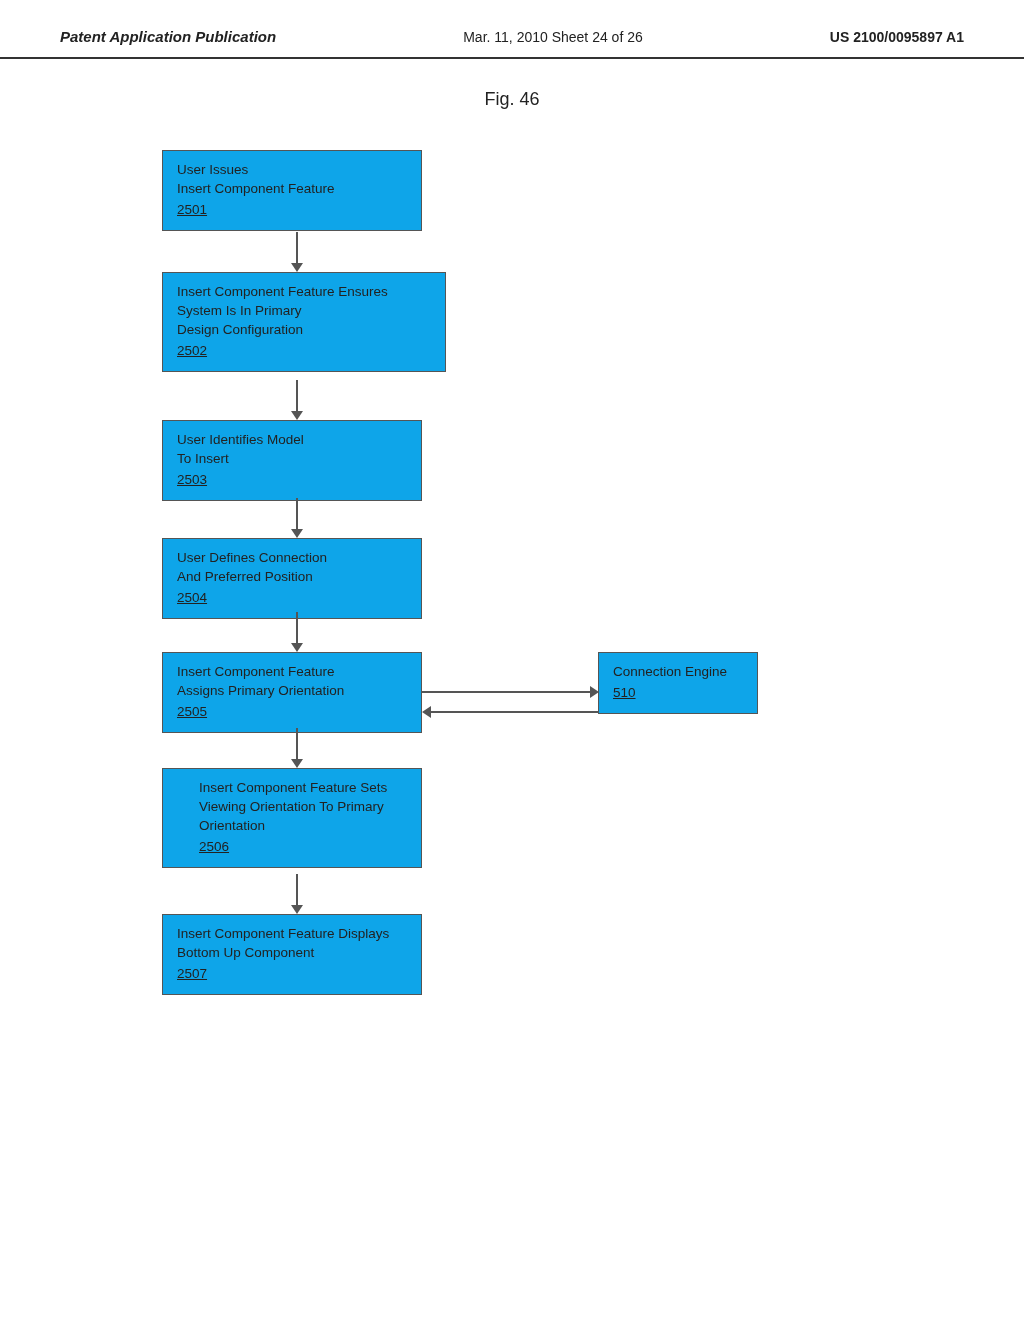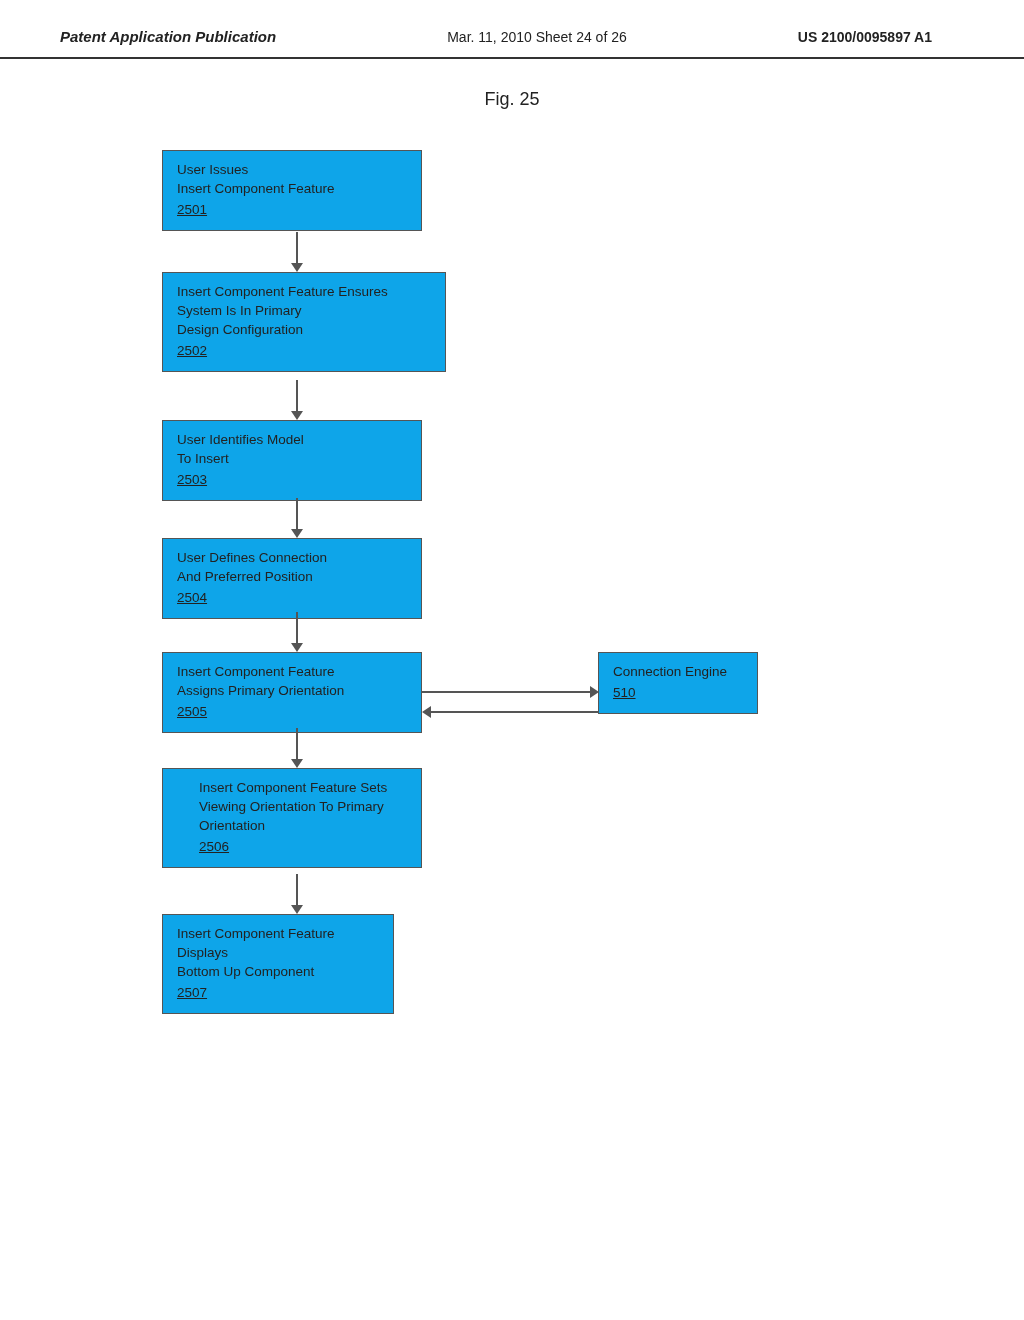--- a/index.html
+++ b/index.html
@@ -17,21 +17,21 @@
       min-height: 1320px;
       padding: 0;
       position: relative;
     }
 
     
     .header {
       display: flex;
       justify-content: space-between;
       align-items: center;
-      padding: 28px 92px 12px 60px;
+      padding: 28px 60px 12px 60px;
       border-bottom: 2px solid #333;
       margin-bottom: 8px;
     }
     .header-left {
       font-weight: bold;
       font-size: 15px;
       font-style: italic;
     }
     .header-center {
       font-size: 14px;
@@ -112,21 +112,21 @@
 <body>
 
 <div class="page">
 
   <div class="header">
     <div class="header-left">Patent Application Publication</div>
     <div class="header-center">Mar. 11, 2010  Sheet 24 of 26</div>
     <div class="header-right">US 2100/0095897 A1</div>
   </div>
 
-  <div class="figure-title">Fig. 25</div>
+  <div class="figure-title">Fig. 46</div>
 
   <div class="flowchart" style="height: 1100px;">
 
     <div class="flow-box" style="left: 80px; top: 0px; width: 260px;">
       <span>User Issues</span><br>
       <span>Insert Component Feature</span>
       <span class="box-number">2501</span>
     </div>
 
     <div class="arrow-down" style="left: 209px; top: 82px; height: 40px;">
@@ -199,21 +199,21 @@
       <span>Viewing Orientation To Primary</span><br>
       <span>Orientation</span>
       <span class="box-number">2506</span>
     </div>
 
     <div class="arrow-down" style="left: 209px; top: 724px; height: 40px;">
       <div class="arrow-line-v" style="height: 31px;"></div>
       <div class="arrow-head-down"></div>
     </div>
 
-    <div class="flow-box" style="left: 80px; top: 764px; width: 232px;">
+    <div class="flow-box" style="left: 80px; top: 764px; width: 260px;">
       <span>Insert Component Feature Displays</span><br>
       <span>Bottom Up Component</span>
       <span class="box-number">2507</span>
     </div>
 
   </div>
 
 </div>
 
 </body></html>

